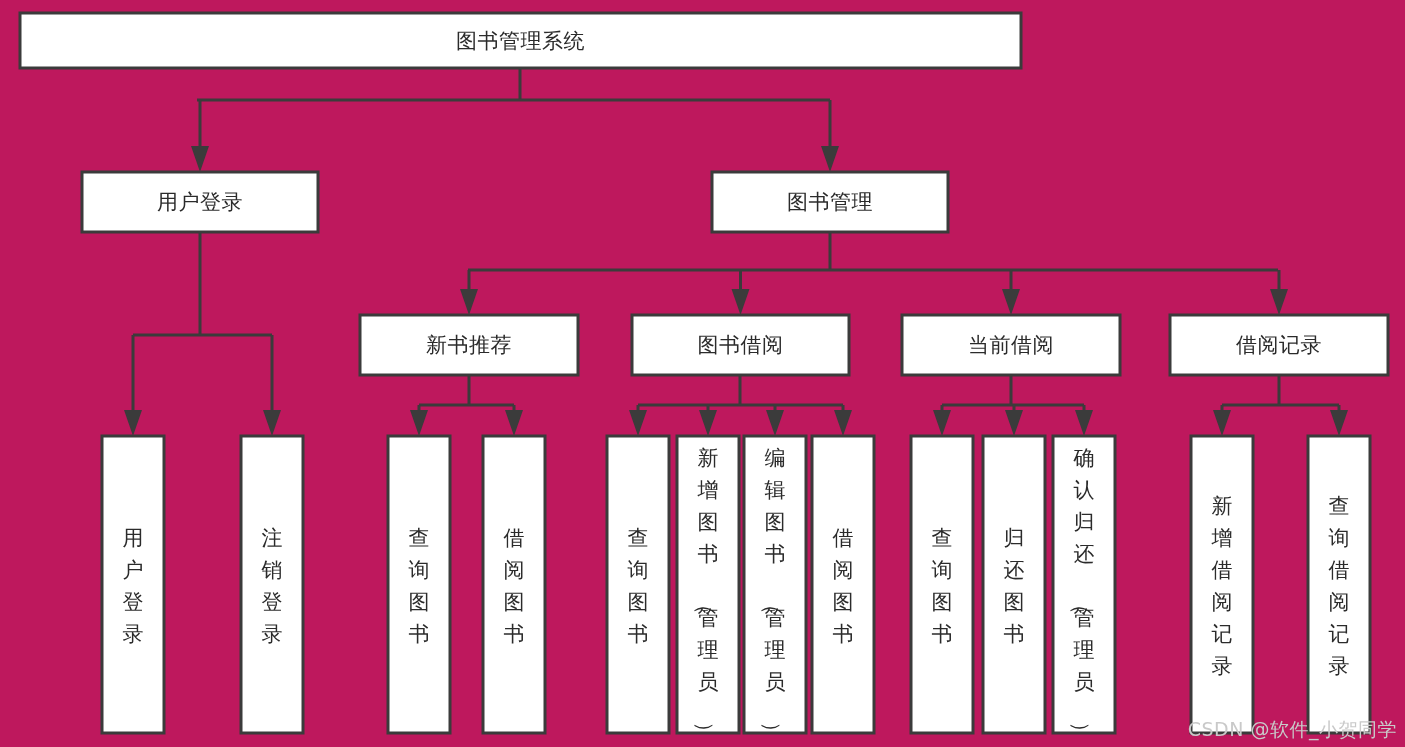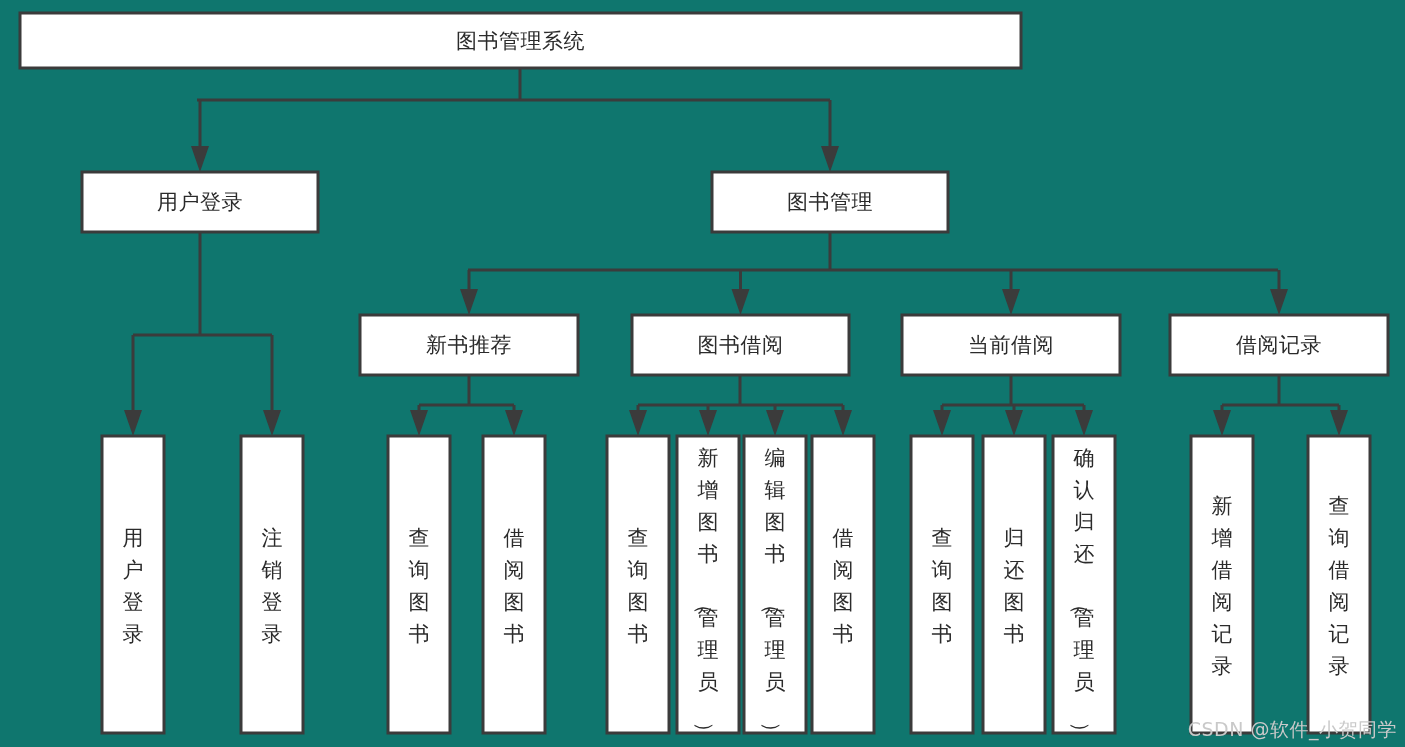--- a/index.html
+++ b/index.html
@@ -10,21 +10,21 @@
   body {
     width: 1405px;
     height: 747px;
     overflow: hidden;
     font-family: "DejaVu Sans", "Liberation Sans", sans-serif;
   }
   #diagram-root {
     position: relative;
     width: 1405px;
     height: 747px;
-    background: #0f766e;
+    background: #be185d;
   }
   svg#chart-svg {
     position: absolute;
     left: 0;
     top: 0;
     width: 1405px;
     height: 747px;
     display: block;
   }
   .node-box {

